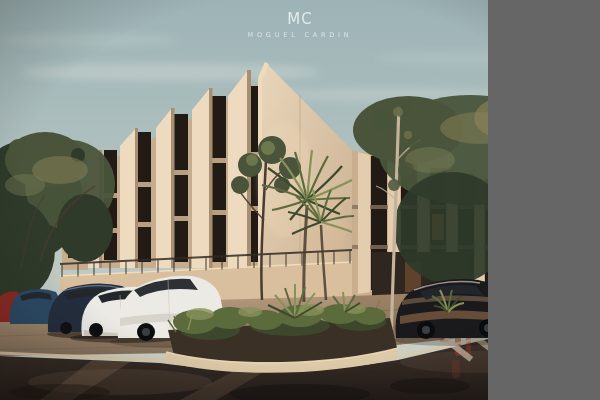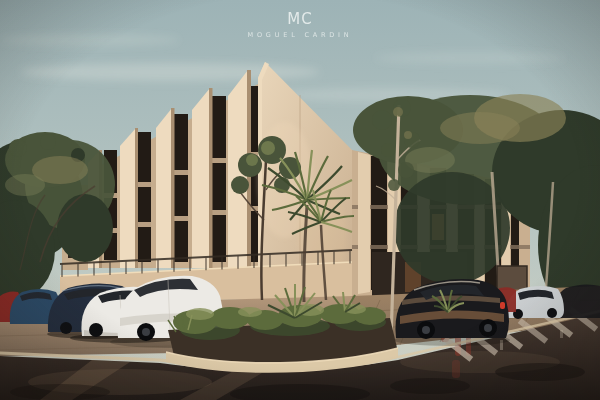--- a/index.html
+++ b/index.html
@@ -1,16 +1,16 @@
 <!DOCTYPE html>
 <html style="--sky_top: #9db3b6; --sky_mid: #b6c5c2; --sky_low: #d3d3c4; --cloud: #e8ece6; --tree_dark: #2f3a2a; --tree_mid: #49543a; --tree_light: #7d815a; --tree_warm: #8a8258; --fin_lit: #eedbbf; --fin_face: #e3cdae; --fin_shadow: #a98f71; --wall_bay: #c6ad8e; --wall_corner: #e9d6ba; --wall_corner2: #c9af90; --window_dark: #221b15; --window_lit: #d89a55; --slab: #b89f82; --base_wall: #d9bf9e; --railing: #332b23; --trunk_light: #c4b29a; --trunk_dark: #4a3c30; --car_white: #eceae5; --car_white_shade: #c9c4bb; --car_navy: #242e3e; --car_blue: #2c4a66; --car_red: #8a2b26; --car_black: #1a1a1d; --car_silver: #ccd0d2; --glass_dark: #23262b; --pave_left: #b3977a; --pave_right: #a08465; --pave_dark: #84705c; --curb: #dcc9a7; --soil: #3b3026; --road_top: #4a3c33; --road_bottom: #221c19; --road_streak: #96795f; --road_dark: #161210; --reflect_red: #a23a2c; --stripe: #cfc2b0; --plant_dark: #3d4a2e; --plant_mid: #5c6b3c; --plant_light: #87915a; --suv_reflect: #7a5a40; --taillight: #d03a2a; --logo_ink: #e9efee;"><head>
 <meta charset="utf-8">
 <style>
   html,body{margin:0;padding:0;background:#666;}
-  .stage{width:600px;height:400px;position:relative;overflow:hidden;font-family:"DejaVu Sans",sans-serif;}
+  .stage{width:488px;height:400px;position:relative;overflow:hidden;font-family:"DejaVu Sans",sans-serif;}
   svg{display:block;}
   
   .treeD{fill:var(--tree_dark)} .treeM{fill:var(--tree_mid)} .treeL{fill:var(--tree_light)} .treeW{fill:var(--tree_warm)}
   .finL{fill:var(--fin_lit)} .finF{fill:var(--fin_face)} .finS{fill:var(--fin_shadow)}
   .bay{fill:var(--wall_bay)} .winD{fill:var(--window_dark)} .winL{fill:var(--window_lit)} .slab{fill:var(--slab)}
   .baseW{fill:var(--base_wall)} .railS{stroke:var(--railing)}
   .trkL{stroke:var(--trunk_light)} .trkD{stroke:var(--trunk_dark)}
   .carW{fill:var(--car_white)} .carWs{fill:var(--car_white_shade)} .carN{fill:var(--car_navy)} .carB{fill:var(--car_blue)}
   .carR{fill:var(--car_red)} .carK{fill:var(--car_black)} .carS{fill:var(--car_silver)} .glass{fill:var(--glass_dark)}
   .paveD{fill:var(--pave_dark)} .curbF{fill:var(--curb)} .curbS{stroke:var(--curb)} .soil{fill:var(--soil)}

